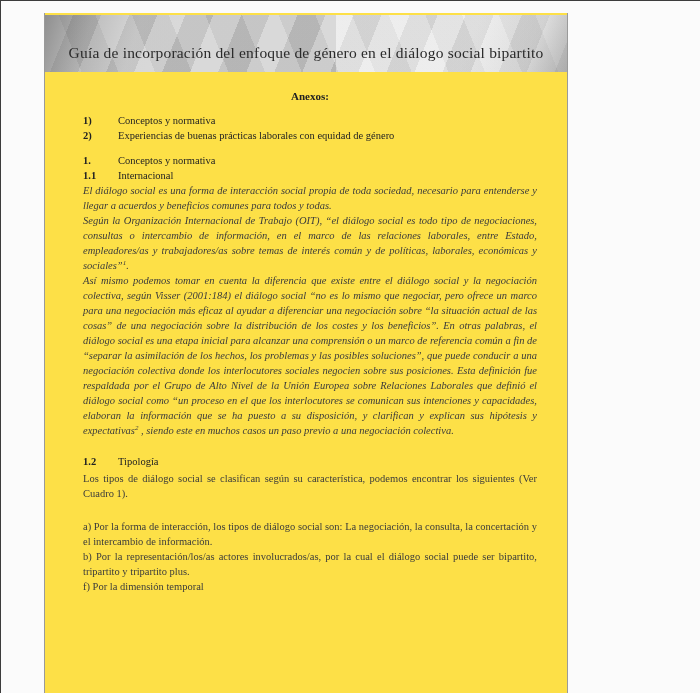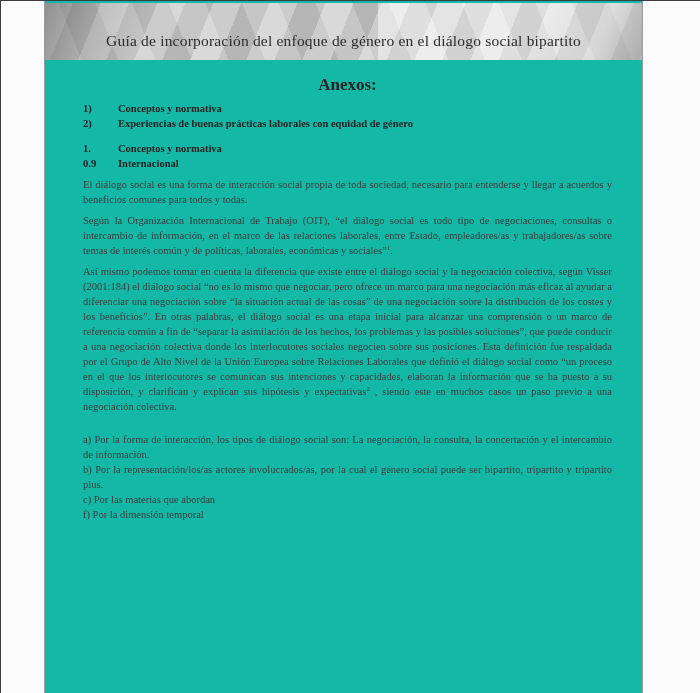--- a/index.html
+++ b/index.html
@@ -12,25 +12,25 @@
     position:relative;
     width:700px; height:693px;
     box-sizing:border-box;
     background:#fbfbfb;
     border-top:1px solid #3c3c3c;
     border-left:1px solid #3c3c3c;
     overflow:hidden;
   }
   .page {
     position:absolute;
-    top:0; bottom:0;
+    top:12px; bottom:0;
     left:43px;
-    width:599px;
+    width:524px;
     box-sizing:border-box;
-    background:#14b8a6;
+    background:#fde047;
     border-left:1px solid #9a9a9a;
     border-right:1px solid #9a9a9a;
   }
   .banner {
     margin-top:2px;
     height:57px;
     background-color:#d2d2d2;
     background-image:
       linear-gradient(108deg, rgba(70,70,70,.50) 0%, rgba(120,120,120,.28) 9%, rgba(200,200,200,.12) 18%, rgba(200,200,200,0) 26%),
       linear-gradient(292deg, rgba(110,110,110,.45) 0%, rgba(160,160,160,.20) 8%, rgba(160,160,160,0) 20%),
@@ -49,39 +49,40 @@
   .content {
     padding:0 30px 0 38px;
     font-size:10.5px;
     line-height:15px;
     color:#3b3b3b;
   }
   .anexos {
     margin-top:17px;
     text-align:center;
     font-weight:bold;
-    font-size:17px;
+    font-size:11px;
     color:#222222;
   }
   .toc { margin-top:9px; }
   .row { display:flex; }
   .row .num {
     flex:0 0 35px;
     font-weight:bold;
     color:#222222;
   }
   .row .lbl {
     flex:1;
-    font-weight:bold;
+    font-weight:normal;
     color:#222222;
   }
   .sec { margin-top:10px; }
   .para {
-    margin-top:6px;
+    margin-top:0;
     text-align:justify;
+    font-style:italic;
   }
   .para sup {
     font-size:7px;
     line-height:0;
   }
   .typ-head { margin-top:16px; }
   .typ-intro { margin-top:2px; text-align:justify; }
   .typ-list { margin-top:18px; }
   .typ-list .item { text-align:justify; }
 </style>
@@ -109,42 +110,48 @@
           <span class="lbl">Experiencias de buenas prácticas laborales con equidad de género</span>
         </div>
       </div>
 
       <div class="sec">
         <div class="row">
           <span class="num">1.</span>
           <span class="lbl">Conceptos y normativa</span>
         </div>
         <div class="row">
-          <span class="num">0.9</span>
+          <span class="num">1.1</span>
           <span class="lbl">Internacional</span>
         </div>
       </div>
 
       <div class="para">
         <span>El diálogo social es una forma de interacción social propia de toda sociedad, necesario para entenderse y llegar a acuerdos y beneficios comunes para todos y todas.</span>
       </div>
 
       <div class="para">
         <span>Según la Organización Internacional de Trabajo (OIT), “el diálogo social es todo tipo de negociaciones, consultas o intercambio de información, en el marco de las relaciones laborales, entre Estado, empleadores/as y trabajadores/as sobre temas de interés común y de políticas, laborales, económicas y sociales”</span><sup>1</sup><span>.</span>
       </div>
 
       <div class="para">
         <span>Así mismo podemos tomar en cuenta la diferencia que existe entre el diálogo social y la negociación colectiva, según Visser (2001:184) el diálogo social “no es lo mismo que negociar, pero ofrece un marco para una negociación más eficaz al ayudar a diferenciar una negociación sobre “la situación actual de las cosas” de una negociación sobre la distribución de los costes y los beneficios”. En otras palabras, el diálogo social es una etapa inicial para alcanzar una comprensión o un marco de referencia común a fin de “separar la asimilación de los hechos, los problemas y las posibles soluciones”, que puede conducir a una negociación colectiva donde los interlocutores sociales negocien sobre sus posiciones. Esta definición fue respaldada por el Grupo de Alto Nivel de la Unión Europea sobre Relaciones Laborales que definió el diálogo social como “un proceso en el que los interlocutores se comunican sus intenciones y capacidades, elaboran la información que se ha puesto a su disposición, y clarifican y explican sus hipótesis y expectativas</span><sup>2</sup><span> , siendo este en muchos casos un paso previo a una negociación colectiva.</span>
       </div>
 
 
+      <div class="sec typ-head">
+        <div class="row">
+          <span class="num">1.2</span>
+          <span class="lbl">Tipología</span>
+        </div>
+      </div>
 
+      <div class="typ-intro">Los tipos de diálogo social se clasifican según su característica, podemos encontrar los siguientes (Ver Cuadro 1).</div>
 
       <div class="typ-list">
         <div class="item">a) Por la forma de interacción, los tipos de diálogo social son: La negociación, la consulta, la concertación y el intercambio de información.</div>
-        <div class="item">b) Por la representación/los/as actores involucrados/as, por la cual el género social puede ser bipartito, tripartito y tripartito plus.</div>
-        <div class="item">c) Por las materias que abordan</div>
+        <div class="item">b) Por la representación/los/as actores involucrados/as, por la cual el diálogo social puede ser bipartito, tripartito y tripartito plus.</div>
         <div class="item">f) Por la dimensión temporal</div>
       </div>
 
     </div>
   </div>
 </div>
 
 </body></html>

